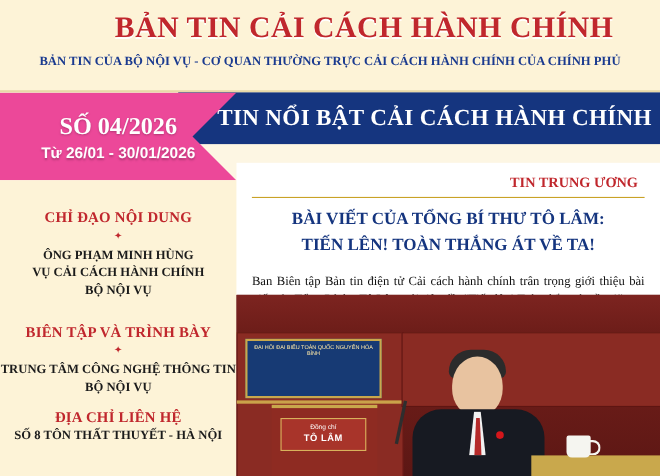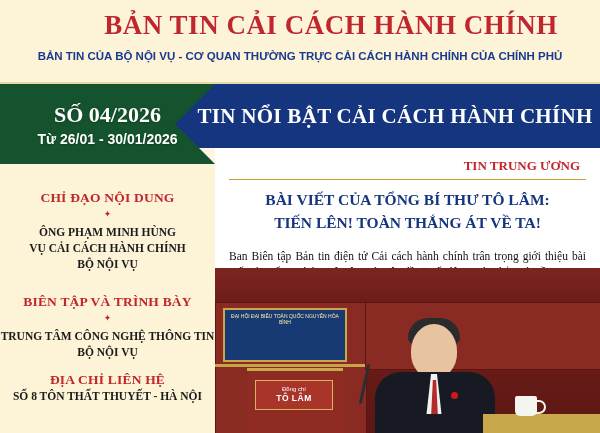--- a/index.html
+++ b/index.html
@@ -40,32 +40,32 @@
     letter-spacing: 0.5px;
     color: #c0272d;
     text-shadow: 0 1px 0 #ffffff;
     margin-left: 31px;
   }
   .submast {
     position: absolute;
     top: 50px;
     width: 600px;
     text-align: center;
-    font-family: Liberation Sans, sans-serif;
+    font-family: Liberation Serif, serif;
     font-weight: bold;
     font-size: 11.5px;
     color: #1a3a8f;
   }
   
   .blue-banner {
     position: absolute;
     left: 162px;
     top: 84px;
     width: 438px;
-    height: 64px;
+    height: 47px;
     background: #15357f;
     display: flex;
     align-items: center;
     justify-content: center;
   }
   .blue-banner-text {
     color: #ffffff;
     font-family: "Liberation Serif", serif;
     font-weight: bold;
     font-size: 21px;
@@ -73,21 +73,21 @@
     text-align: center;
     padding-left: 28px;
   }
   
   .ribbon {
     position: absolute;
     left: 0;
     top: 84px;
     width: 215px;
     height: 80px;
-    background: #14532d;
+    background: #ec4899;
     clip-path: polygon(0 0, 215px 0, 175px 40px, 215px 80px, 0 80px);
     display: flex;
     flex-direction: column;
     align-items: center;
     justify-content: center;
   }
   .ribbon .issue {
     color: #ffffff;
     font-family: "Liberation Serif", serif;
     font-weight: bold;

